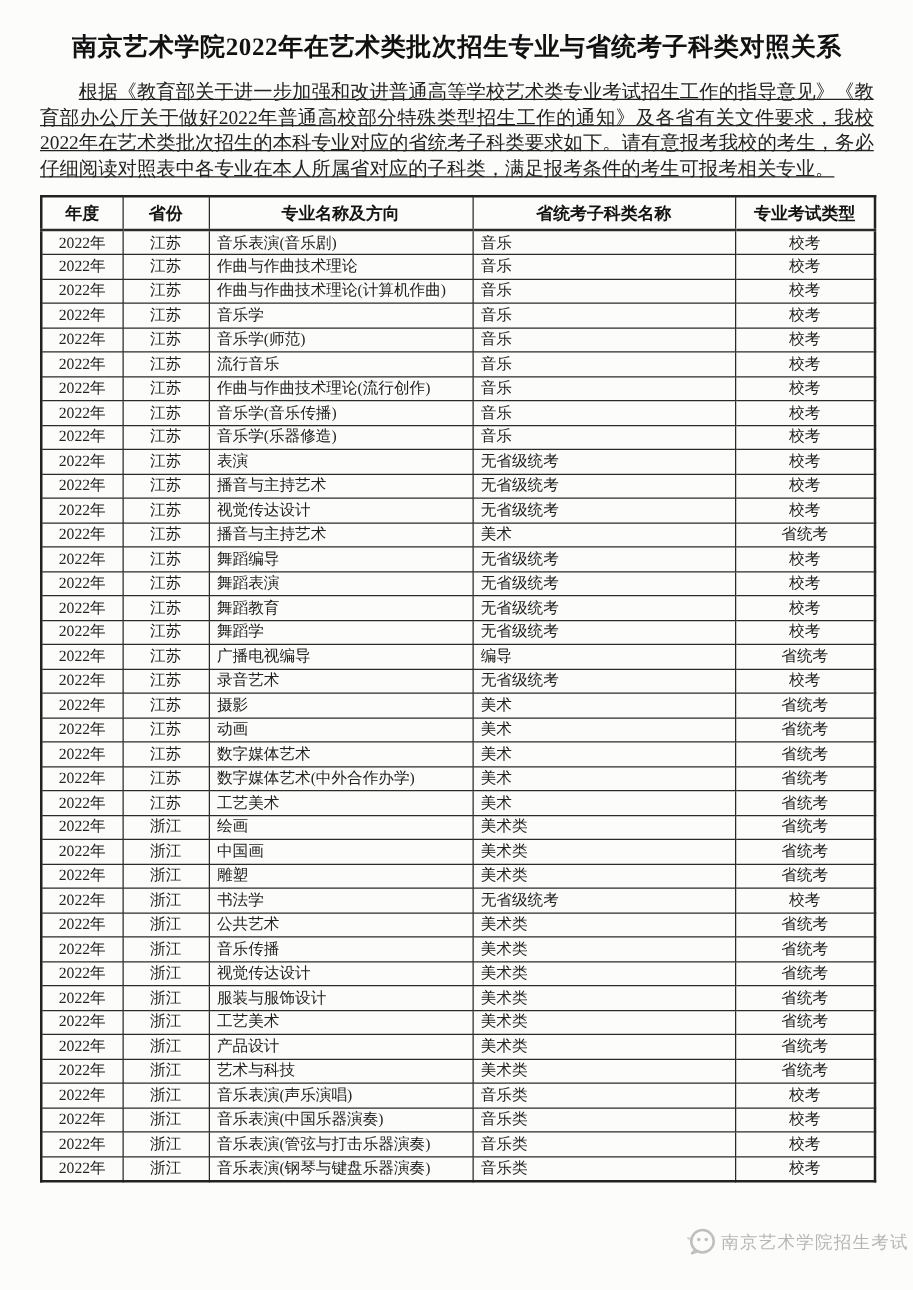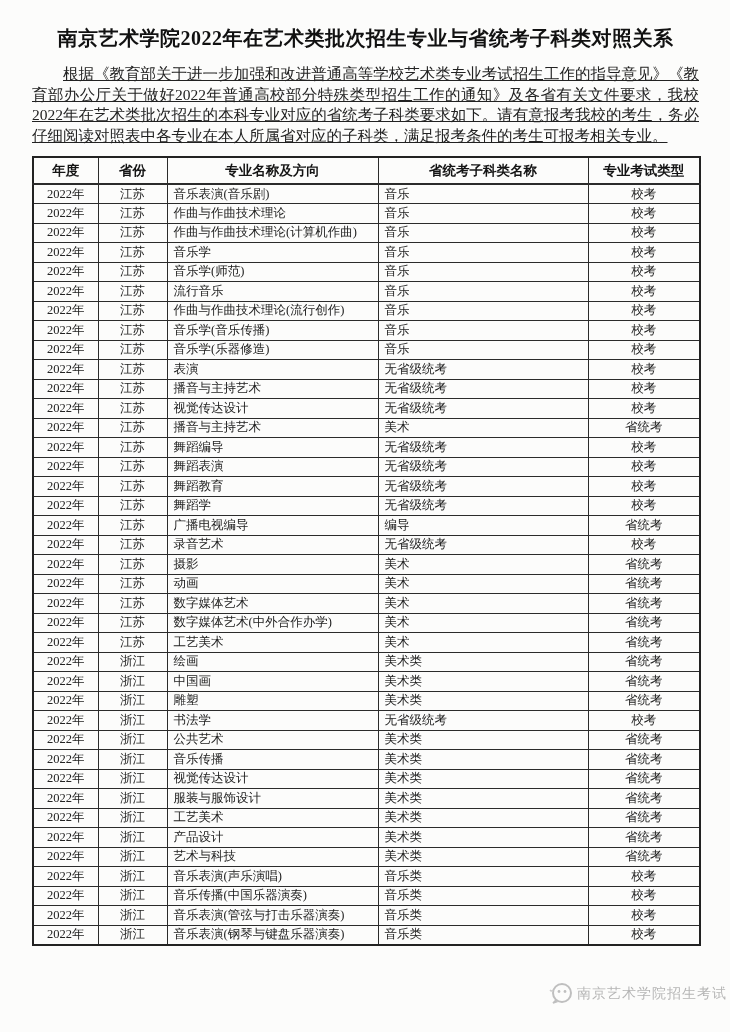--- a/index.html
+++ b/index.html
@@ -366,21 +366,21 @@
         <tr>
           <td class="c0">2022年</td>
           <td class="c1">浙江</td>
           <td class="c2">音乐表演(声乐演唱)</td>
           <td class="c3">音乐类</td>
           <td class="c4">校考</td>
         </tr>
         <tr>
           <td class="c0">2022年</td>
           <td class="c1">浙江</td>
-          <td class="c2">音乐传播(中国乐器演奏)</td>
+          <td class="c2">音乐表演(中国乐器演奏)</td>
           <td class="c3">音乐类</td>
           <td class="c4">校考</td>
         </tr>
         <tr>
           <td class="c0">2022年</td>
           <td class="c1">浙江</td>
           <td class="c2">音乐表演(管弦与打击乐器演奏)</td>
           <td class="c3">音乐类</td>
           <td class="c4">校考</td>
         </tr>

